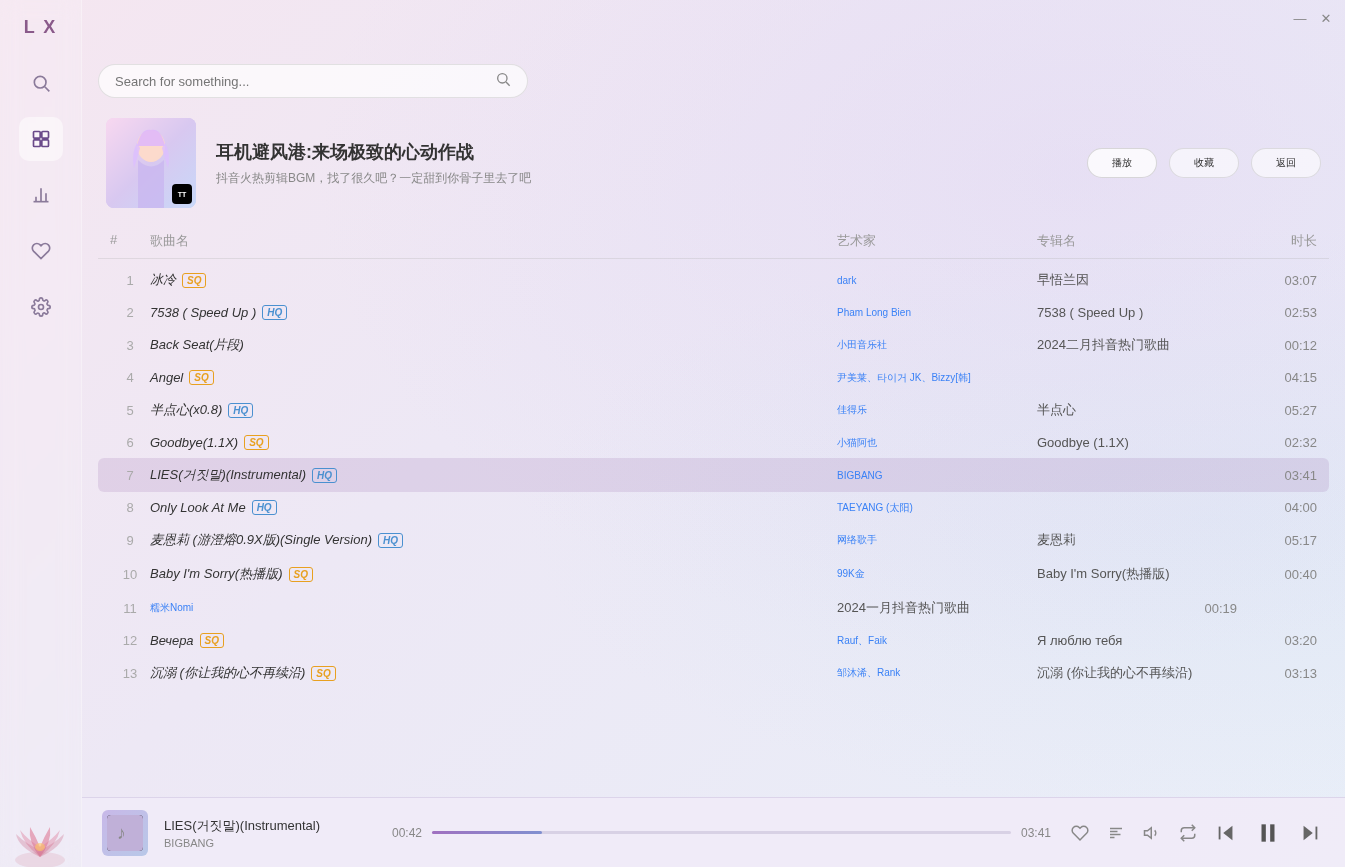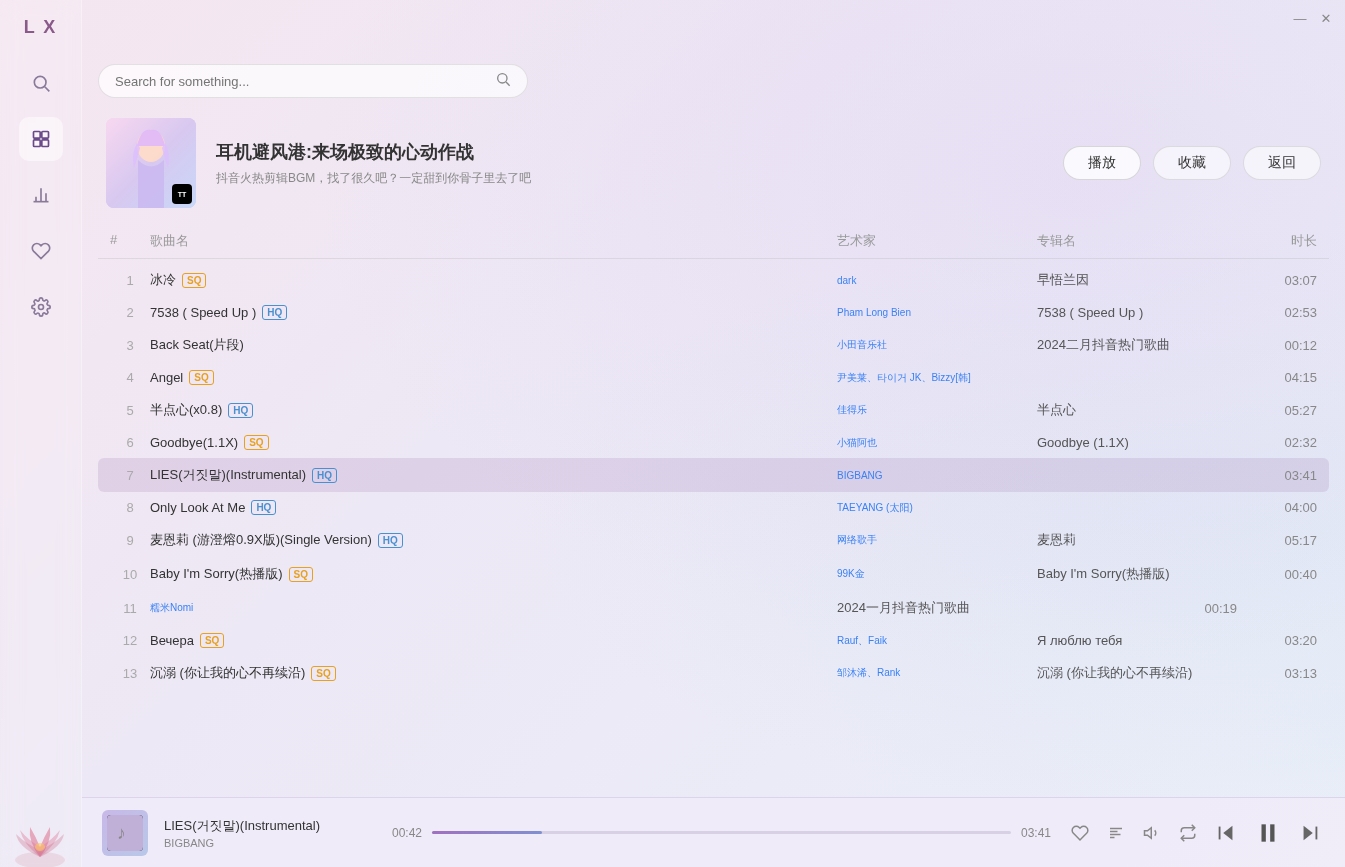--- a/index.html
+++ b/index.html
@@ -216,21 +216,21 @@
     .playlist-actions {
       display: flex;
       gap: 12px;
     }
 
     .action-btn {
       padding: 7px 24px;
       border-radius: 20px;
       border: none;
       cursor: pointer;
-      font-size: 14px;
+      font-size: 10px;
       font-family: 'Microsoft YaHei', sans-serif;
     }
 
     .action-btn.primary {
       background: rgba(255,255,255,0.8);
       color: #333;
       border: 1px solid rgba(180,180,180,0.5);
     }
 
     .action-btn.secondary {
@@ -290,20 +290,21 @@
       font-size: 13px;
       text-align: center;
     }
 
     .track-name {
       display: flex;
       align-items: center;
       gap: 6px;
       font-size: 13px;
       color: #333;
+      font-style: italic;
     }
 
     .badge {
       display: inline-block;
       padding: 1px 4px;
       border-radius: 3px;
       font-size: 10px;
       font-weight: bold;
       border: 1px solid;
     }

